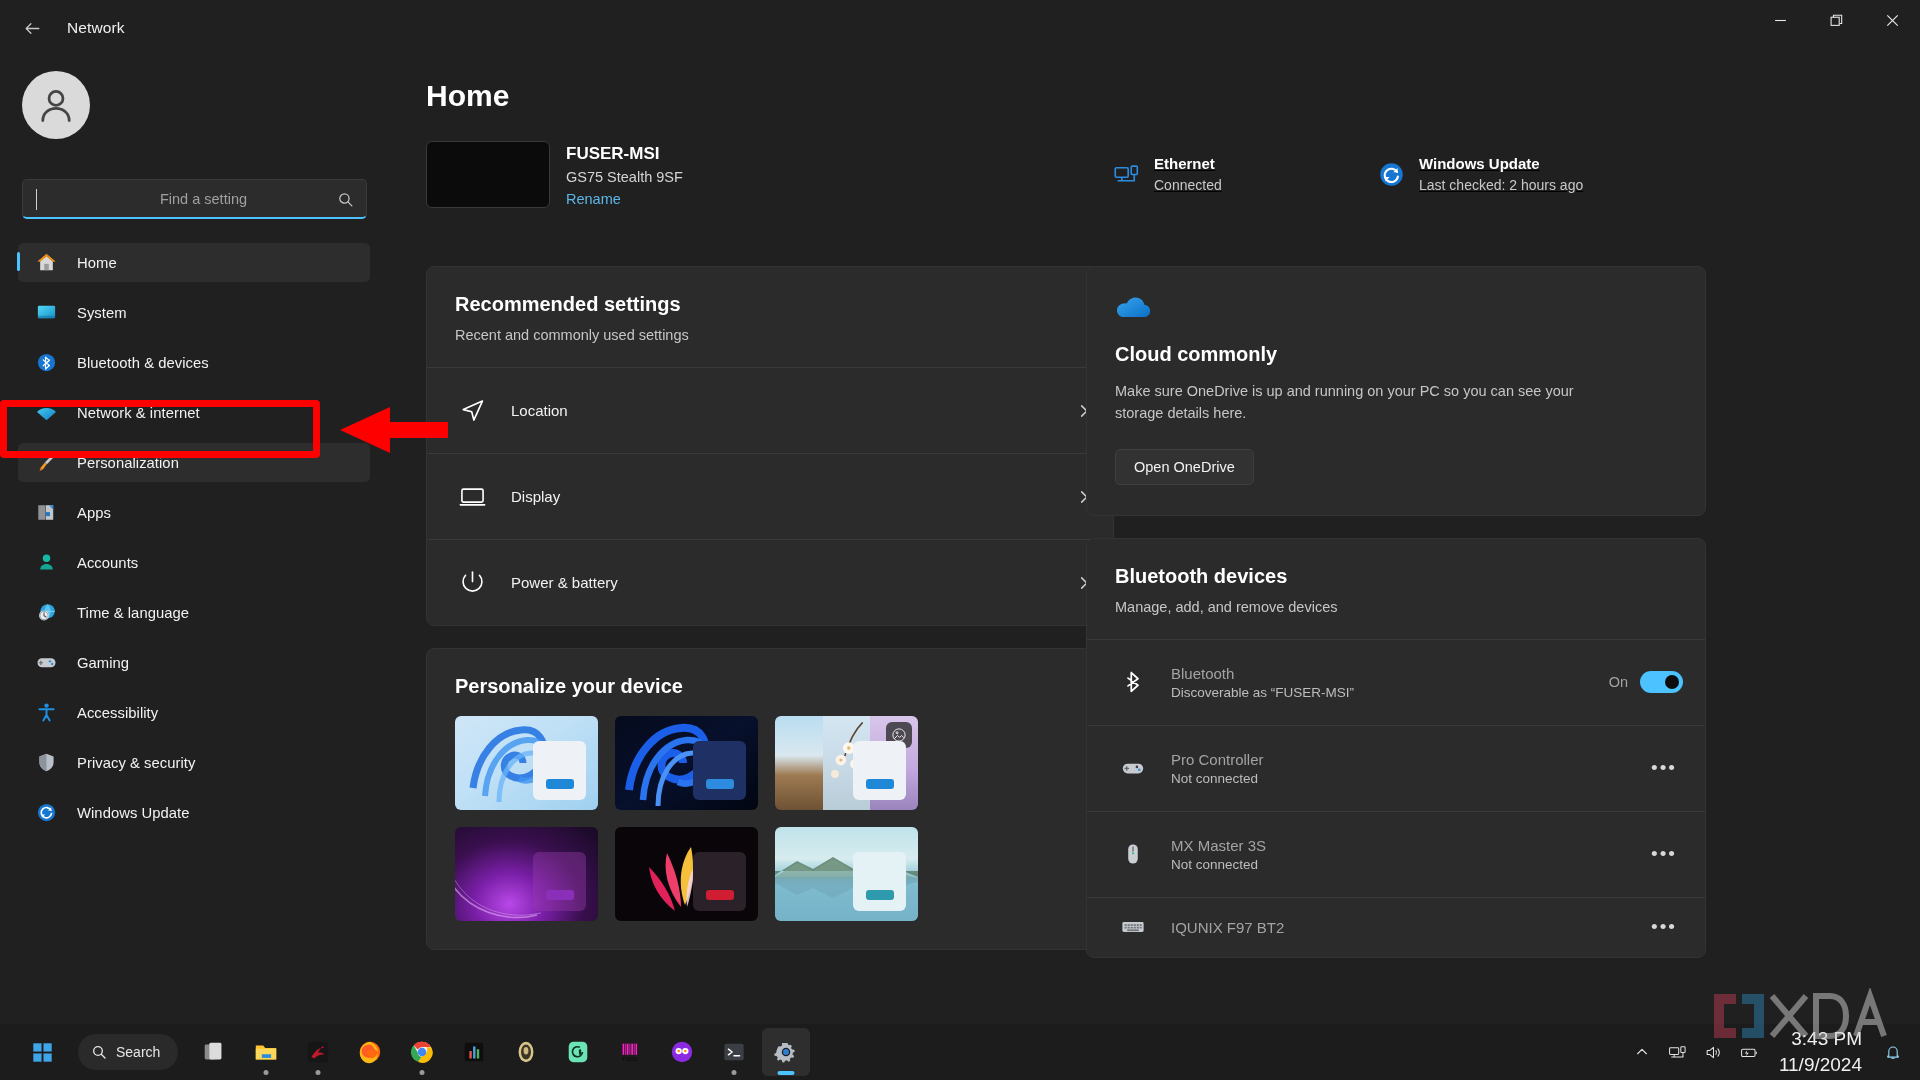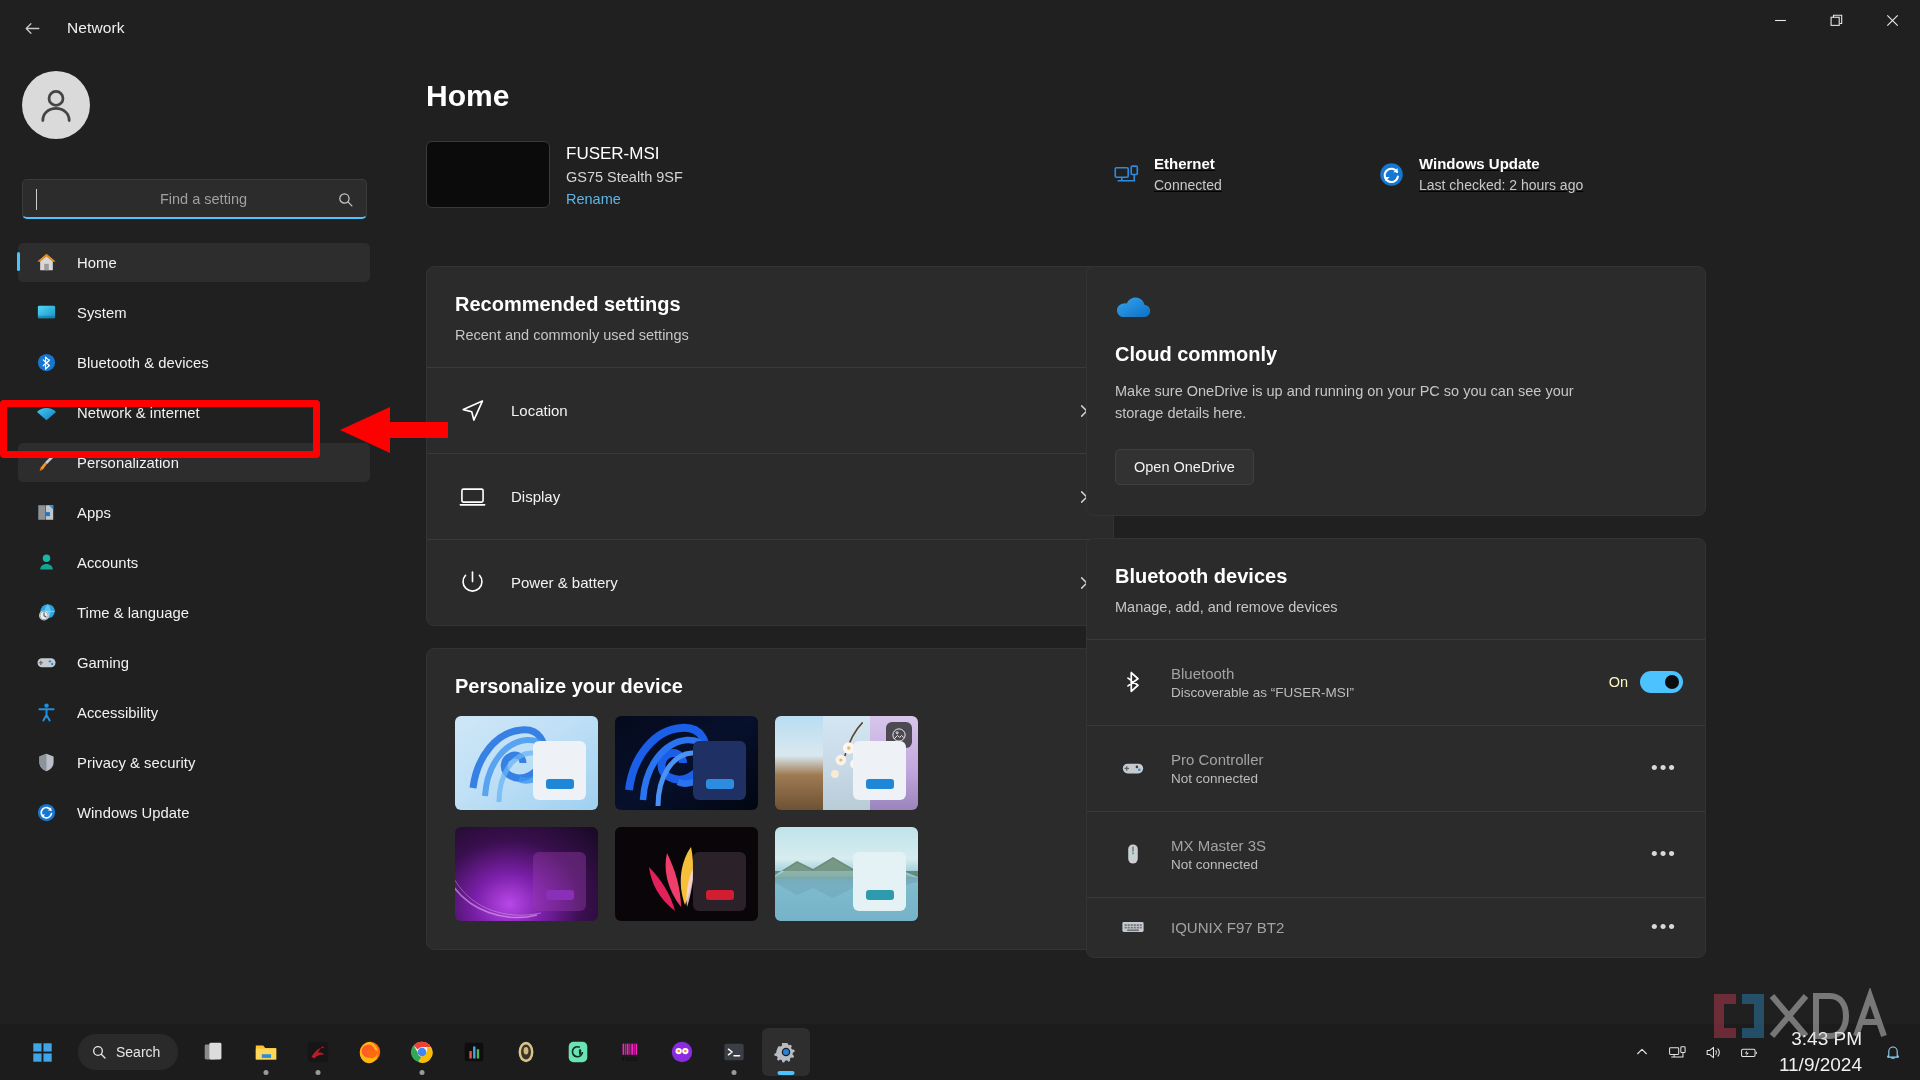--- a/index.html
+++ b/index.html
@@ -71,21 +71,21 @@
 
   
   .content { position: absolute; left: 406px; top: 46px; width: 1514px; height: 980px; overflow: hidden; }
   .page-title { position: absolute; left: 20px; top: 33px; font-size: 30px; font-weight: bold; color: #ffffff; }
 
   .devicerow { position: absolute; left: 20px; top: 95px; width: 1450px; height: 80px; }
   .devthumb {
     position: absolute; left: 0; top: 0; width: 124px; height: 67px;
     background: #0b0b0b; border: 1px solid #3a3a3a; border-radius: 6px;
   }
-  .devname { position: absolute; left: 140px; top: 3px; font-size: 17px; font-weight: normal; color: #ffffff; }
+  .devname { position: absolute; left: 140px; top: 3px; font-size: 17px; font-weight: bold; color: #ffffff; }
   .devmodel { position: absolute; left: 140px; top: 28px; font-size: 14.5px; color: #d4d4d4; }
   .devrename { position: absolute; left: 140px; top: 50px; font-size: 14.5px; color: #5cb6e8; }
 
   .statusgrp { position: absolute; top: 12px; display: flex; align-items: center; text-decoration: underline; }
   .statusgrp .sicon { width: 30px; height: 30px; margin-right: 13px; display: flex; align-items: center; justify-content: center; }
   .statusgrp .sicon svg { width: 27px; height: 27px; }
   .stitle { font-size: 15px; font-weight: bold; color: #ffffff; line-height: 1.45; }
   .ssub { font-size: 14px; color: #c9c9c9; line-height: 1.5; }
 
   .cards { position: absolute; left: 20px; top: 220px; width: 1480px; }
@@ -131,21 +131,21 @@
 
   .bt-row {
     position: relative; height: 86px; display: flex; align-items: center;
     padding: 0 22px 0 28px; border-top: 1px solid #3a3a3a;
   }
   .bt-icon { width: 36px; height: 36px; margin-right: 20px; display: flex; align-items: center; justify-content: center; flex: 0 0 auto; }
   .bt-icon svg { width: 26px; height: 26px; }
   .bt-text { flex: 1; }
   .bt-name { font-size: 15px; color: #a3a3a3; }
   .bt-sub { margin-top: 3px; font-size: 13.5px; color: #bdbdbd; }
-  .bt-on { font-size: 14.5px; color: #fef9c3; margin-right: 12px; }
+  .bt-on { font-size: 14.5px; color: #a3a3a3; margin-right: 12px; }
   .toggle { width: 43px; height: 22px; border-radius: 11px; background: #4cc2ff; position: relative; }
   .toggle .knob { position: absolute; right: 4px; top: 4px; width: 14px; height: 14px; border-radius: 50%; background: #0c0c0c; }
   .dots { font-size: 19px; color: #d8d8d8; letter-spacing: 2px; padding-right: 6px; }
 
   
   .taskbar { position: absolute; left: 0; bottom: 0; width: 1920px; height: 56px; background: #1c1c1c; }
   .tb-center { position: absolute; left: 18px; top: 0; height: 56px; display: flex; align-items: center; gap: 4px; }
   .tb-item { position: relative; width: 48px; height: 48px; display: flex; align-items: center; justify-content: center; border-radius: 6px; }
   .tb-item.activeapp { background: #2e2e2e; }
   .tb-dot { position: absolute; bottom: 1px; left: 50%; transform: translateX(-50%); width: 5px; height: 5px; border-radius: 50%; background: #9a9a9a; }

